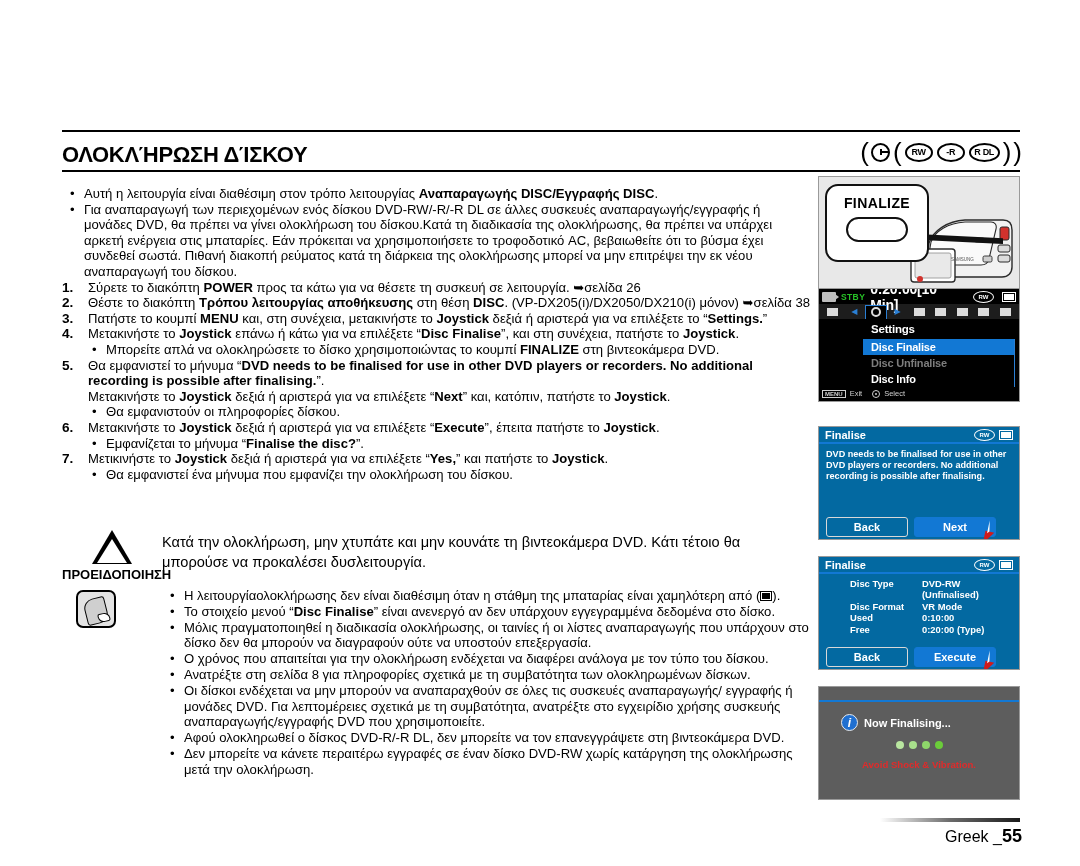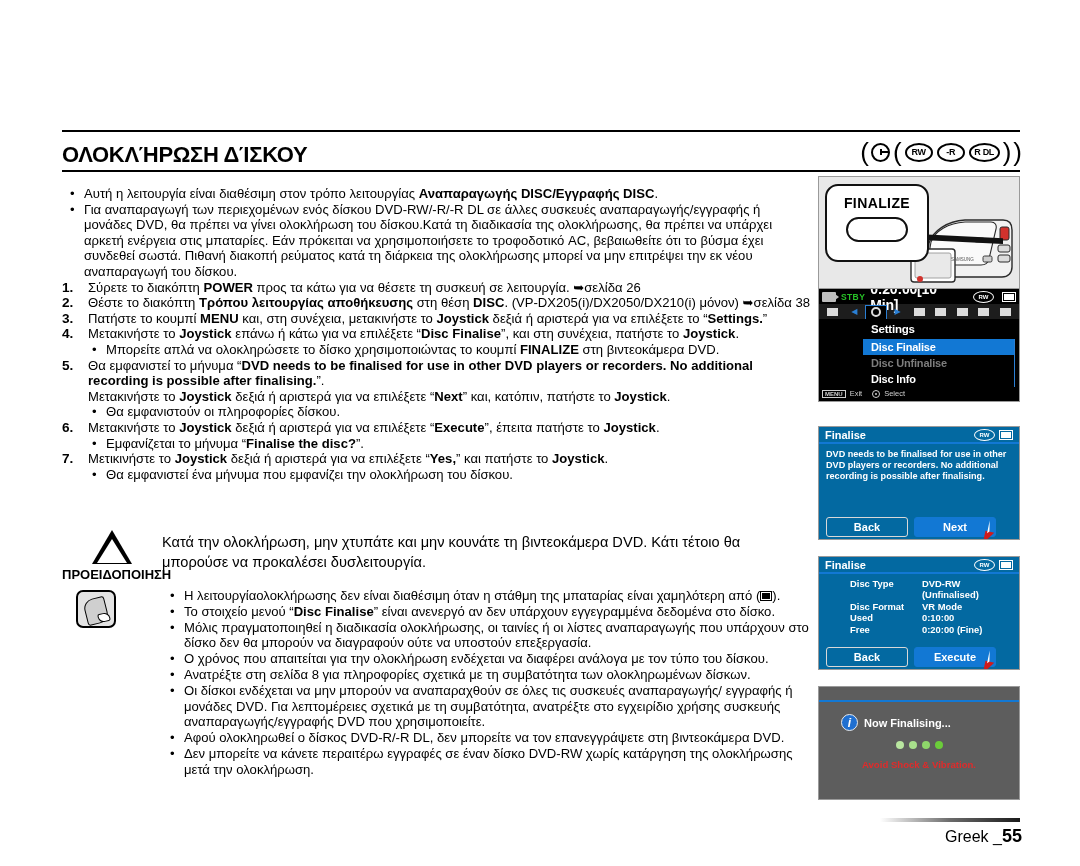--- a/index.html
+++ b/index.html
@@ -540,21 +540,21 @@
           <div class="irow">
             <span class="ikey">Disc Format</span>
             <span class="ival">VR Mode</span>
           </div>
           <div class="irow">
             <span class="ikey">Used</span>
             <span class="ival">0:10:00</span>
           </div>
           <div class="irow">
             <span class="ikey">Free</span>
-            <span class="ival">0:20:00 (Fine)</span>
+            <span class="ival">0:20:00 (Type)</span>
           </div>
         </div>
         <div class="dlg-btns">
           <div class="btn">Back</div>
           <div class="btn prim">
             <span>Execute</span>
             <span class="cursor"></span>
           </div>
         </div>
       </div>

